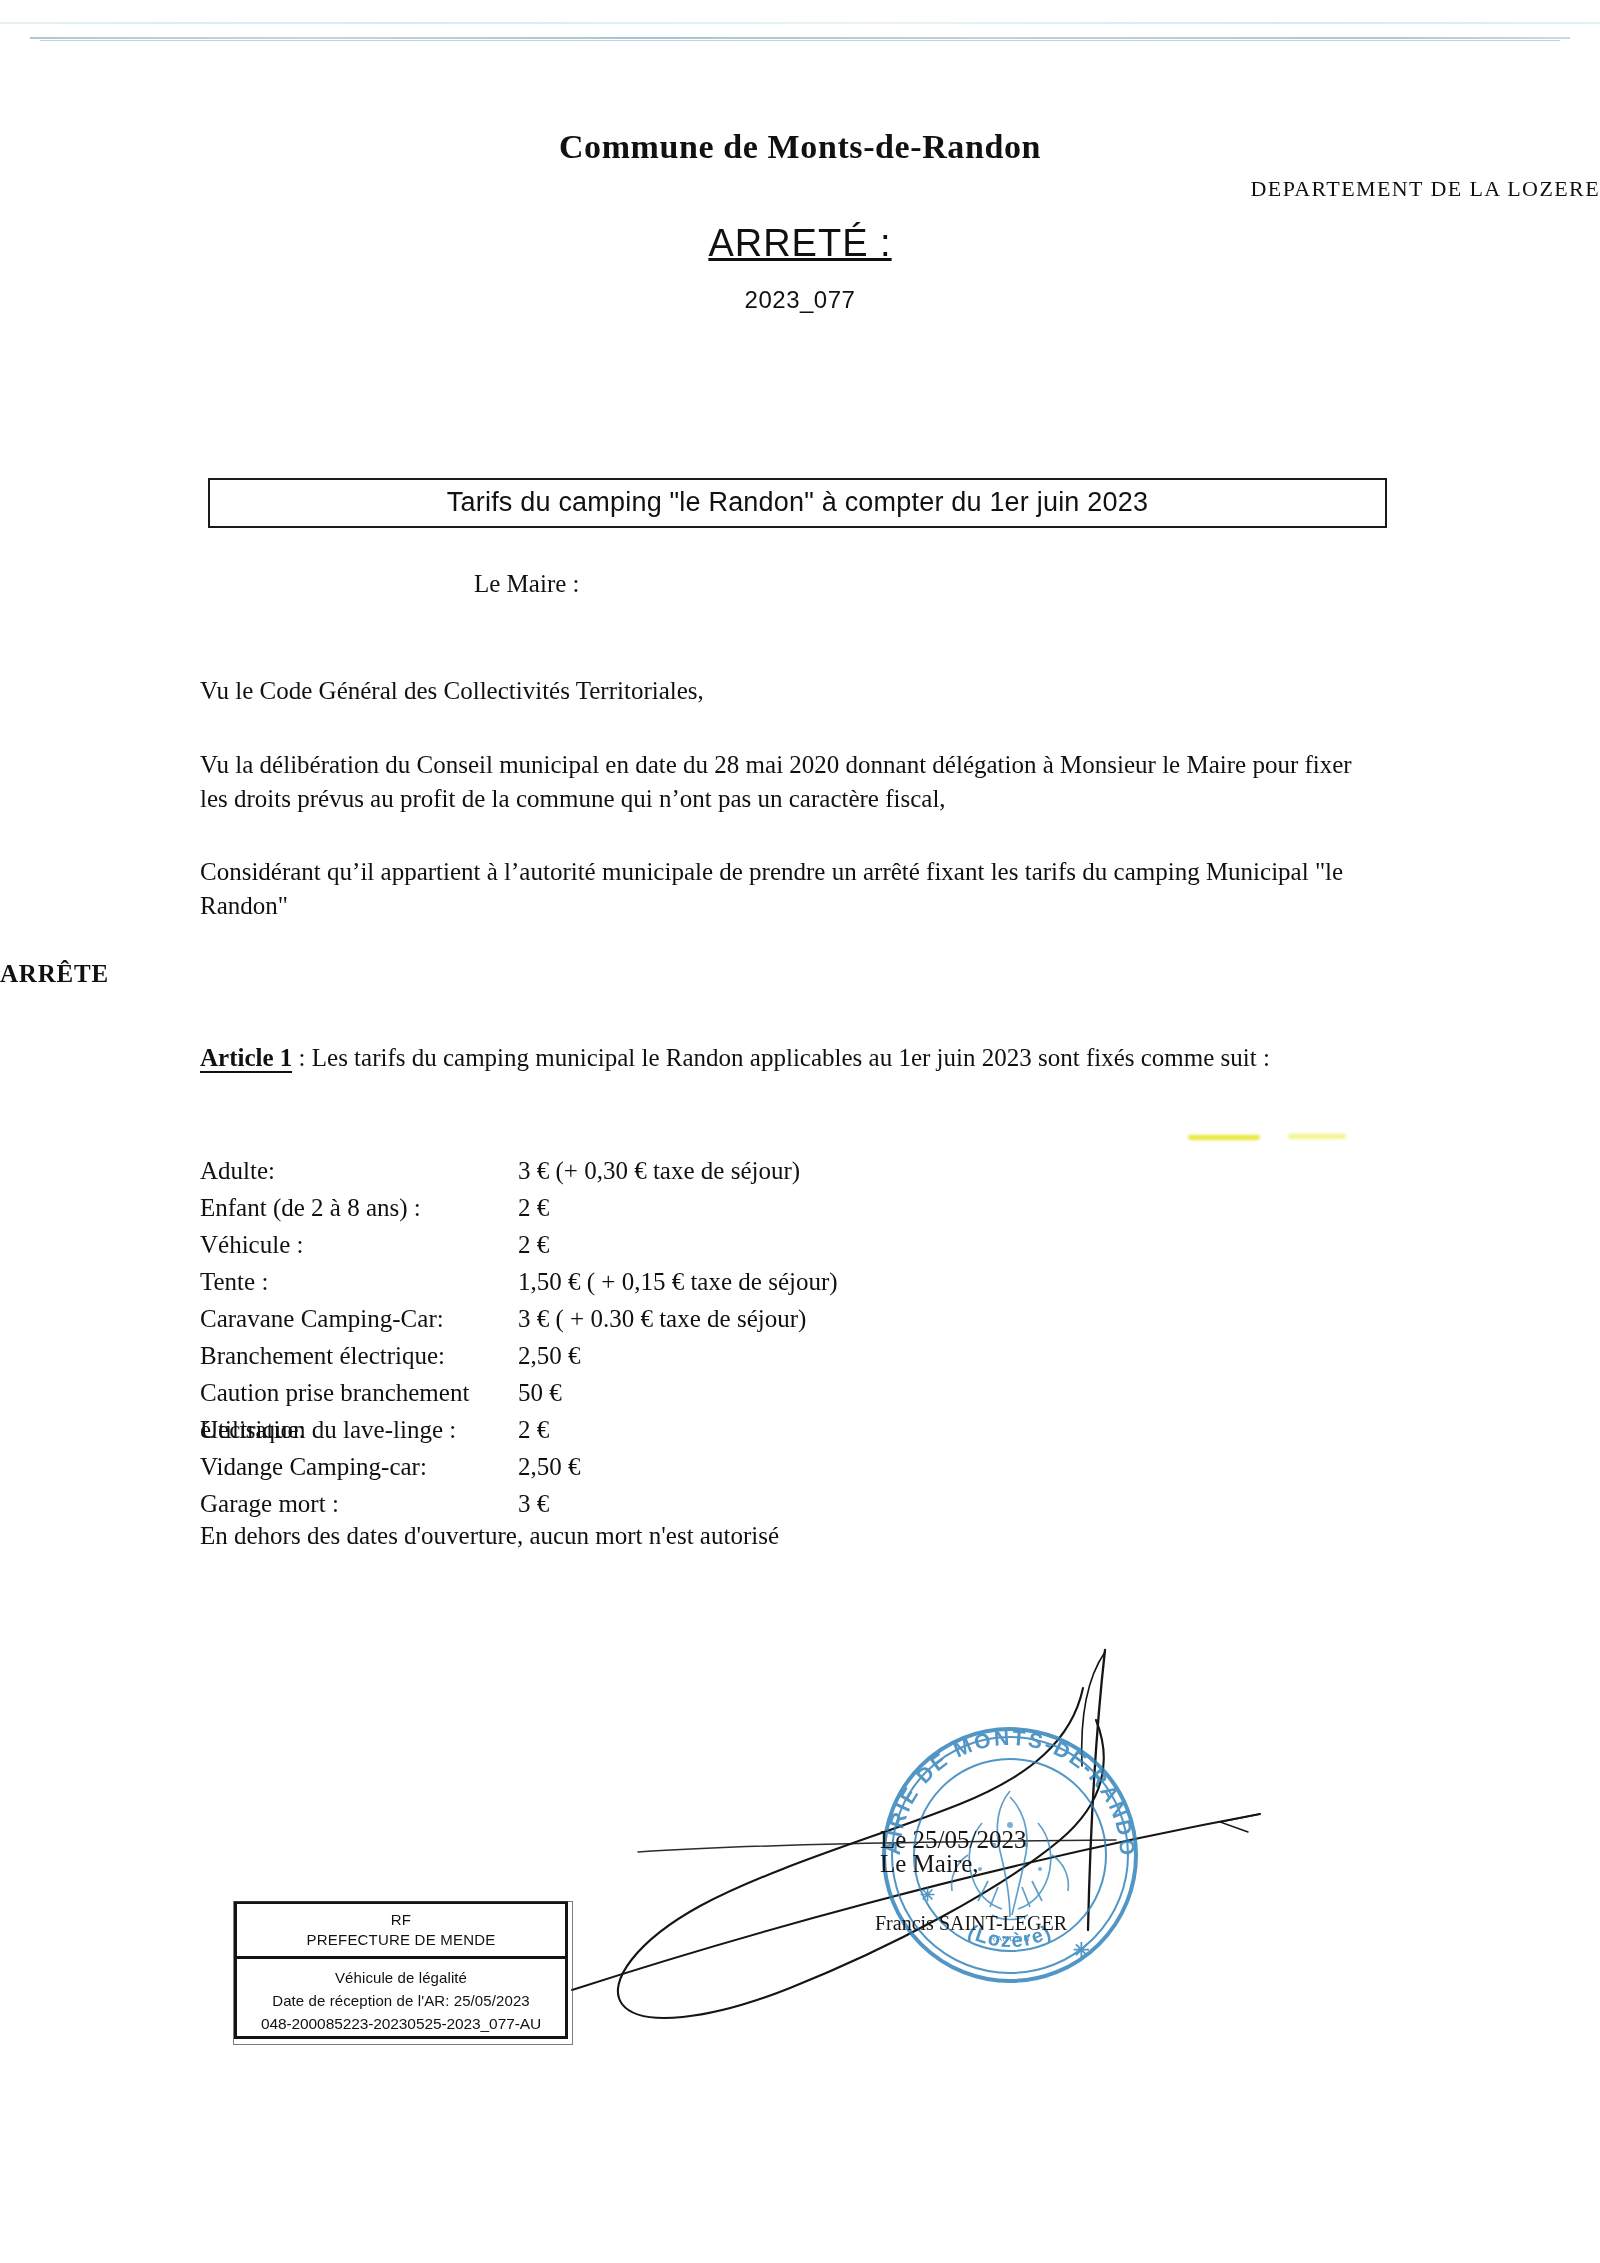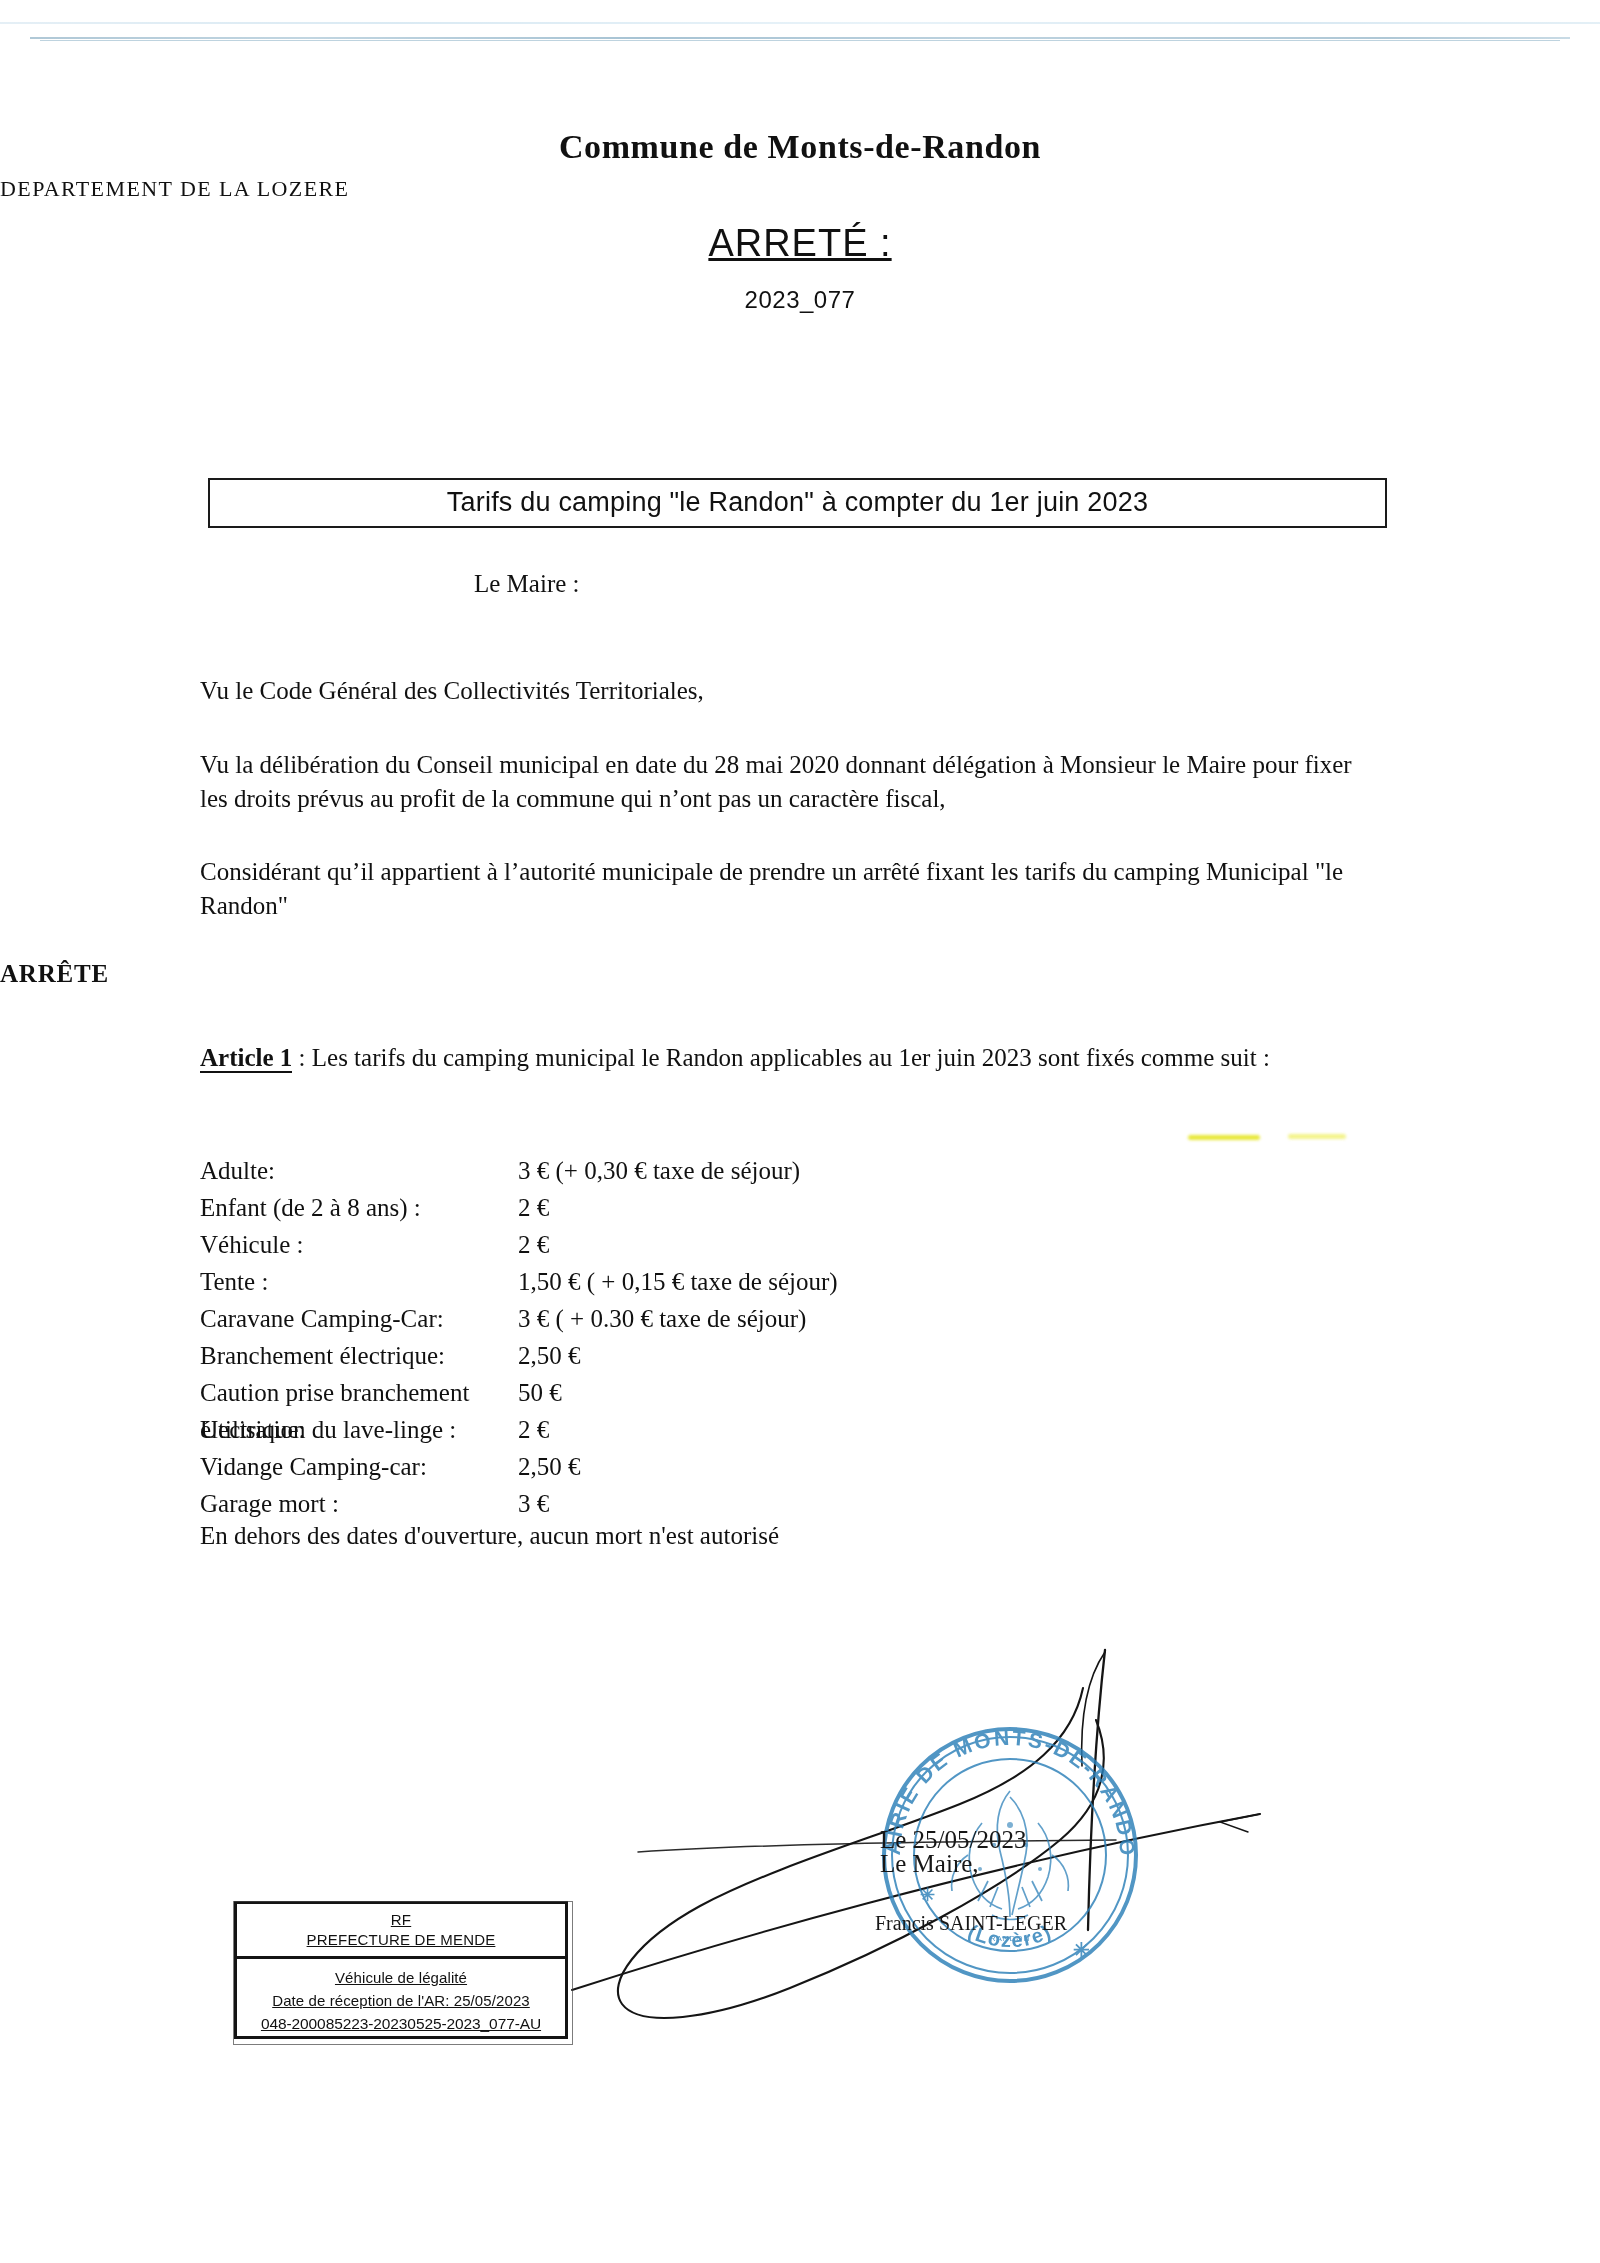--- a/index.html
+++ b/index.html
@@ -26,21 +26,21 @@
 
   
   .commune{
     position:absolute; top:128px; left:0; width:1600px;
     text-align:center;
     font-family:"Liberation Serif", serif;
     font-weight:bold; font-size:34px; letter-spacing:.6px;
   }
   .departement{
     position:absolute; top:176px; left:0; width:1600px;
-    text-align:left; font-size:22px; letter-spacing:1.4px;
+    text-align:right; font-size:22px; letter-spacing:1.4px;
   }
   .arrete-title{
     position:absolute; top:222px; left:0; width:1600px;
     text-align:center;
     font-family:"Liberation Sans", sans-serif;
     font-size:38px; letter-spacing:1px;text-decoration:underline;
   }
   .numero{
     position:absolute; top:286px; left:0; width:1600px;
     text-align:center;
@@ -115,21 +115,20 @@
   .sig-role{left:320px; top:260px;}
   .sig-name{left:315px; top:322px; font-size:20px;}
 
   
   .pref-box{
     position:absolute; left:234px; top:1901px;
     width:334px; height:138px;
     border:3px solid #141414; box-sizing:border-box;
     font-family:"Liberation Sans", sans-serif;
     background:#fff;
-    text-decoration:underline;
   }
   .pref-box .outer-shadow{
     position:absolute; left:-4px; top:-3px; width:340px; height:144px;
     border:1px solid #444; box-sizing:border-box; pointer-events:none; opacity:.7;
   }
   .pref-top{
     height:52px; border-bottom:3px solid #141414;
     display:flex; flex-direction:column; align-items:center; justify-content:center;
     font-size:15px; line-height:20px; letter-spacing:.2px;
   }

